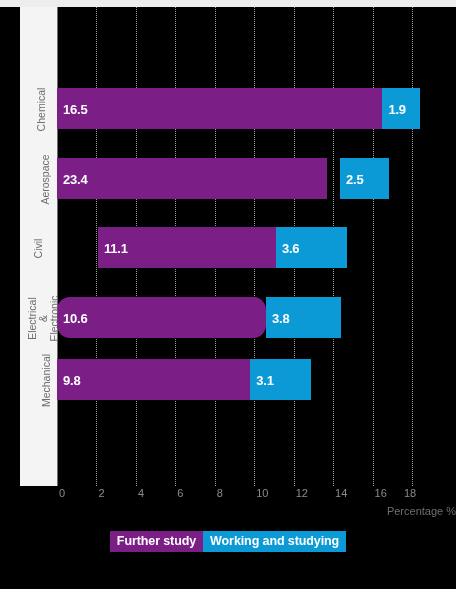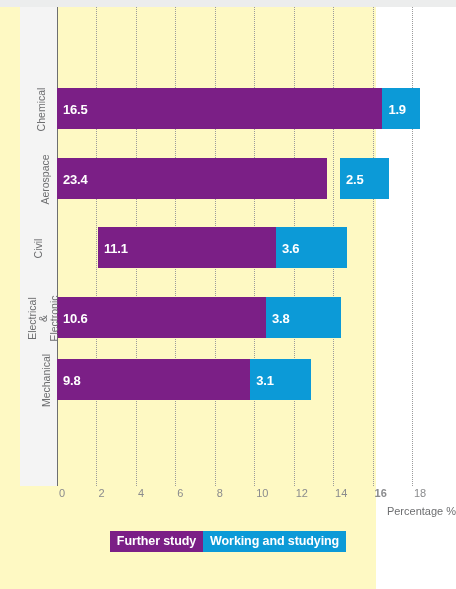--- a/index.html
+++ b/index.html
@@ -12,23 +12,23 @@
     height: 589px;
     font-family: "Liberation Sans", sans-serif;
     -webkit-font-smoothing: antialiased;
     overflow: hidden;
     position: relative;
   }
 
   #figure {
     position: absolute;
     left: 0; top: 0;
-    width: 376px;
+    width: 456px;
     height: 589px;
-    background: #fef9c3;
+    background: #000000;
   }
 
   
   .top-strip {
     position: absolute;
     left: 0; top: 0;
     width: 456px; height: 7px;
     background: #eceded;
   }
 
@@ -176,21 +176,21 @@
       </div>
       <div class="bar-row" style="left: 57px; top: 227px;">
         <div class="seg" style="left: 0px; width: 218.917px; background: rgb(123, 31, 134); margin-left: 41px;">
           <span class="seg-label">11.1</span>
         </div>
         <div class="seg" style="left: 218.917px; width: 71px; background: rgb(12, 154, 215);">
           <span class="seg-label">3.6</span>
         </div>
       </div>
       <div class="bar-row" style="left: 57px; top: 297px;">
-        <div class="seg" style="left: 0px; width: 209.056px; background: rgb(123, 31, 134);">
+        <div class="seg" style="left: 0px; width: 209.056px; background: rgb(123, 31, 134); border-radius: 13px;">
           <span class="seg-label">10.6</span>
         </div>
         <div class="seg" style="left: 209.056px; width: 74.9444px; background: rgb(12, 154, 215);">
           <span class="seg-label">3.8</span>
         </div>
       </div>
       <div class="bar-row" style="left: 57px; top: 359px;">
         <div class="seg" style="left: 0px; width: 193.278px; background: rgb(123, 31, 134);">
           <span class="seg-label">9.8</span>
         </div>
@@ -209,22 +209,22 @@
     </div>
   <div id="ticks">
       <div class="tick-label" style="left: 59px;">0</div>
       <div class="tick-label" style="left: 98.4444px;">2</div>
       <div class="tick-label" style="left: 137.889px;">4</div>
       <div class="tick-label" style="left: 177.333px;">6</div>
       <div class="tick-label" style="left: 216.778px;">8</div>
       <div class="tick-label" style="left: 256.222px;">10</div>
       <div class="tick-label" style="left: 295.667px;">12</div>
       <div class="tick-label" style="left: 335.111px;">14</div>
-      <div class="tick-label" style="left: 374.556px; font-weight: bold;">16</div>
-      <div class="tick-label" style="left: 414px; text-align: center;">18</div>
+      <div class="tick-label" style="left: 374.556px;">16</div>
+      <div class="tick-label" style="left: 404px; text-align: center;">18</div>
     </div>
 
   <div class="axis-title">Percentage %</div>
 
   <div class="legend" id="legend">
       <div class="legend-item" style="background: rgb(123, 31, 134);">Further study</div>
       <div class="legend-item" style="background: rgb(12, 154, 215);">Working and studying</div>
     </div>
 </div>
 

